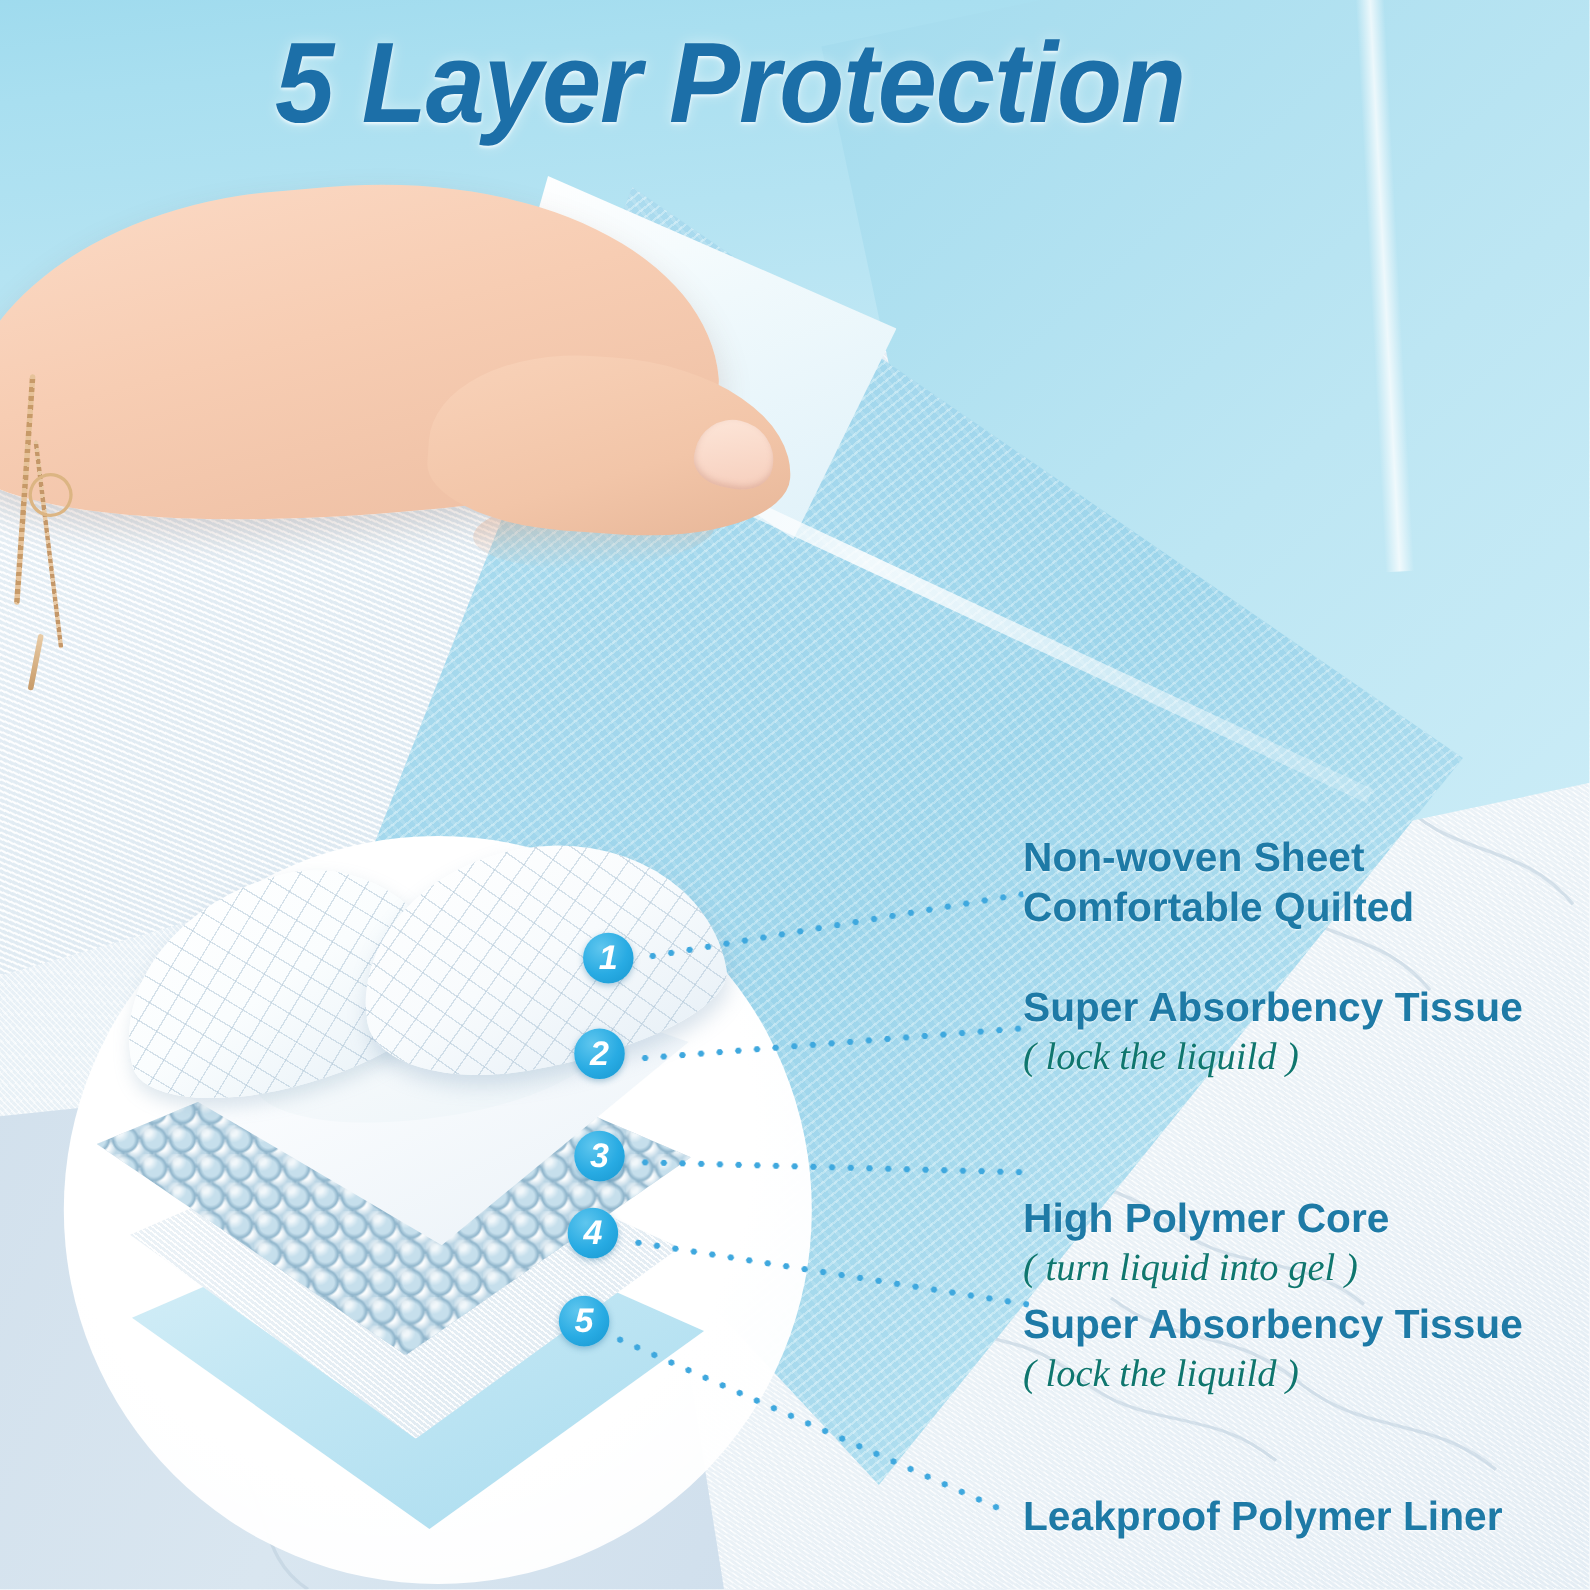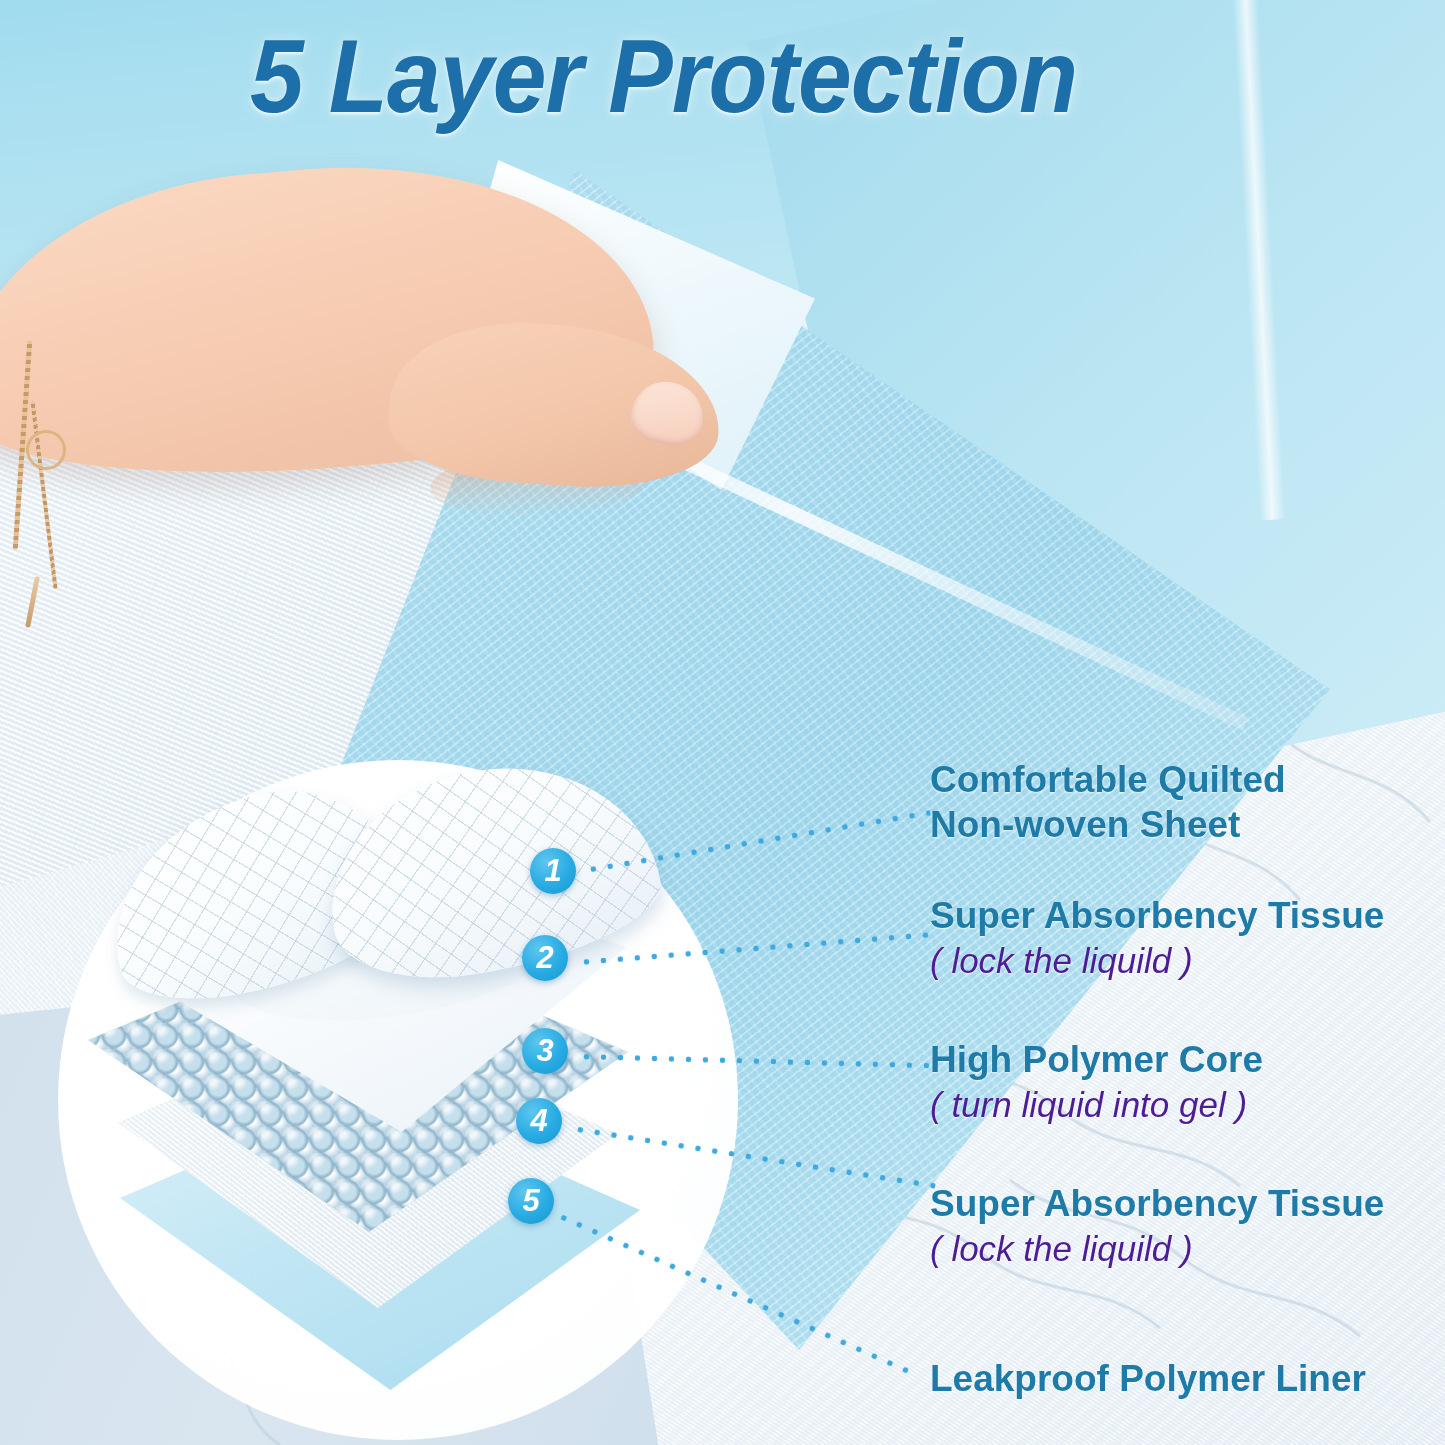--- a/index.html
+++ b/index.html
@@ -327,24 +327,24 @@
   .label{position:absolute;left:0;}
   .label .main{
     font-family:"Liberation Sans", sans-serif;
     font-weight:bold;
     font-size:37px;line-height:45px;
     color:#1E7AA6;
     white-space:nowrap;
     text-shadow:0 1px 2px rgba(255,255,255,.8);
   }
   .label .sub{
-    font-family:Liberation Sans, sans-serif;
+    font-family:Liberation Serif, serif;
     font-style:italic;
     font-size:35px;line-height:45px;
-    color:#4c1d95;
+    color:#0f766e;
     white-space:nowrap;
     text-shadow:0 1px 2px rgba(255,255,255,.8);
   }
 </style>
 </head>
 <body>
 
 <div id="poster">
 
   <div class="bg-base"></div>
@@ -445,30 +445,30 @@
   <div class="badge" style="left:522px;top:935px;">2</div>
   <div class="badge" style="left:522px;top:1028px;">3</div>
   <div class="badge" style="left:516px;top:1098px;">4</div>
   <div class="badge" style="left:508px;top:1178px;">5</div>
 
   <div class="title">5 Layer Protection</div>
 
   <div class="labels">
 
     <div class="label" style="top:757px;">
+      <div class="main">Non-woven Sheet</div>
       <div class="main">Comfortable Quilted</div>
-      <div class="main">Non-woven Sheet</div>
     </div>
 
     <div class="label" style="top:893px;">
       <div class="main">Super Absorbency Tissue</div>
       <div class="sub">( lock the liquild )</div>
     </div>
 
-    <div class="label" style="top:1037px;">
+    <div class="label" style="top:1085px;">
       <div class="main">High Polymer Core</div>
       <div class="sub">( turn liquid into gel )</div>
     </div>
 
     <div class="label" style="top:1181px;">
       <div class="main">Super Absorbency Tissue</div>
       <div class="sub">( lock the liquild )</div>
     </div>
 
     <div class="label" style="top:1356px;">

